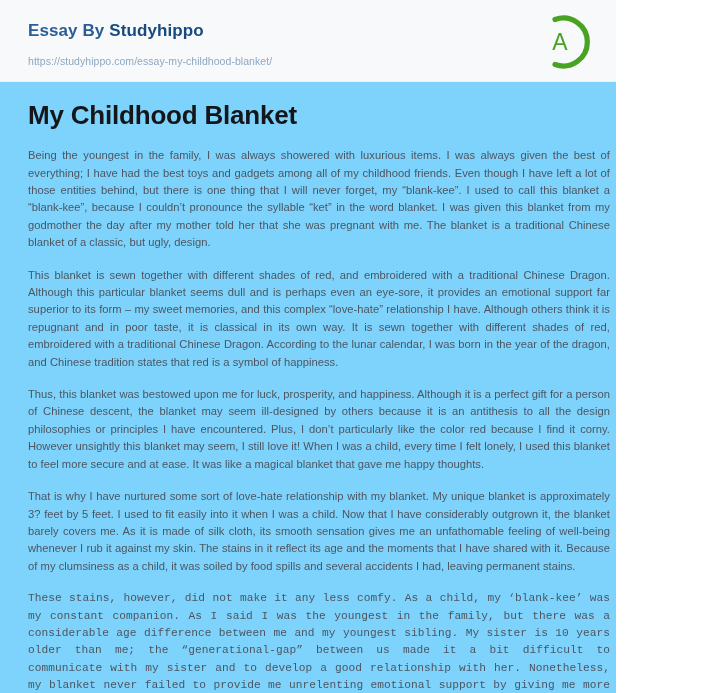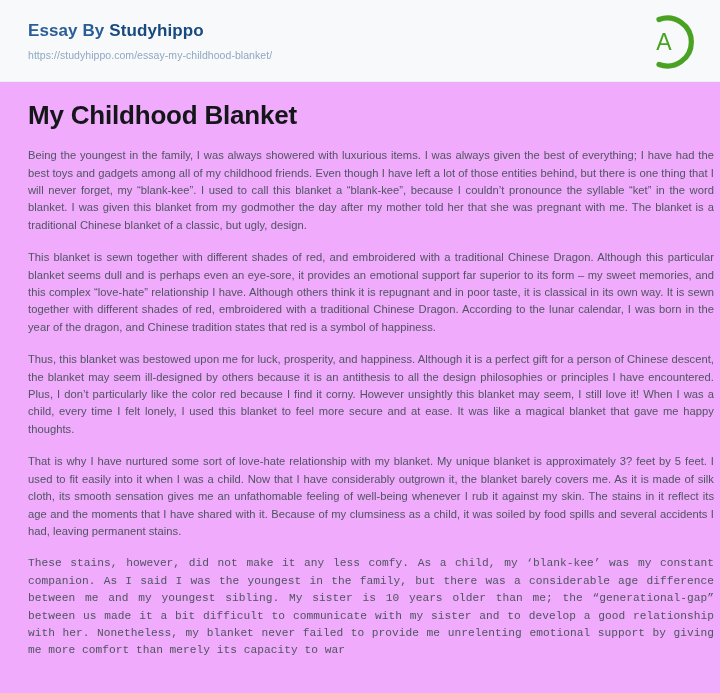--- a/index.html
+++ b/index.html
@@ -8,23 +8,23 @@
   }
   body {
     width: 720px;
     height: 693px;
     background: #ffffff;
     font-family: "Liberation Sans", sans-serif;
     overflow: hidden;
   }
   .page {
     position: relative;
-    width: 720px;
+    width: 616px;
     height: 693px;
-    background: #f0abfc;
+    background: #7dd3fc;
     box-sizing: border-box;
   }
 
   
   .site-header {
     position: relative;
     height: 82px;
     background: #f7f9fb;
     border-bottom: 1px solid #eceff3;
     box-sizing: border-box;
@@ -35,21 +35,21 @@
     font-weight: bold;
     color: #2a5d96;
     letter-spacing: 0.1px;
     line-height: 1.25;
     margin: 0;
   }
   .site-title .brand {
     color: #184a80;
   }
   .site-url {
-    margin-top: 8px;
+    margin-top: 14px;
     font-size: 10.5px;
     color: #8fa8c2;
     letter-spacing: 0.05px;
     line-height: 1.2;
   }
   .logo-wrap {
     position: absolute;
     top: 13px;
     right: 24px;
     width: 58px;

